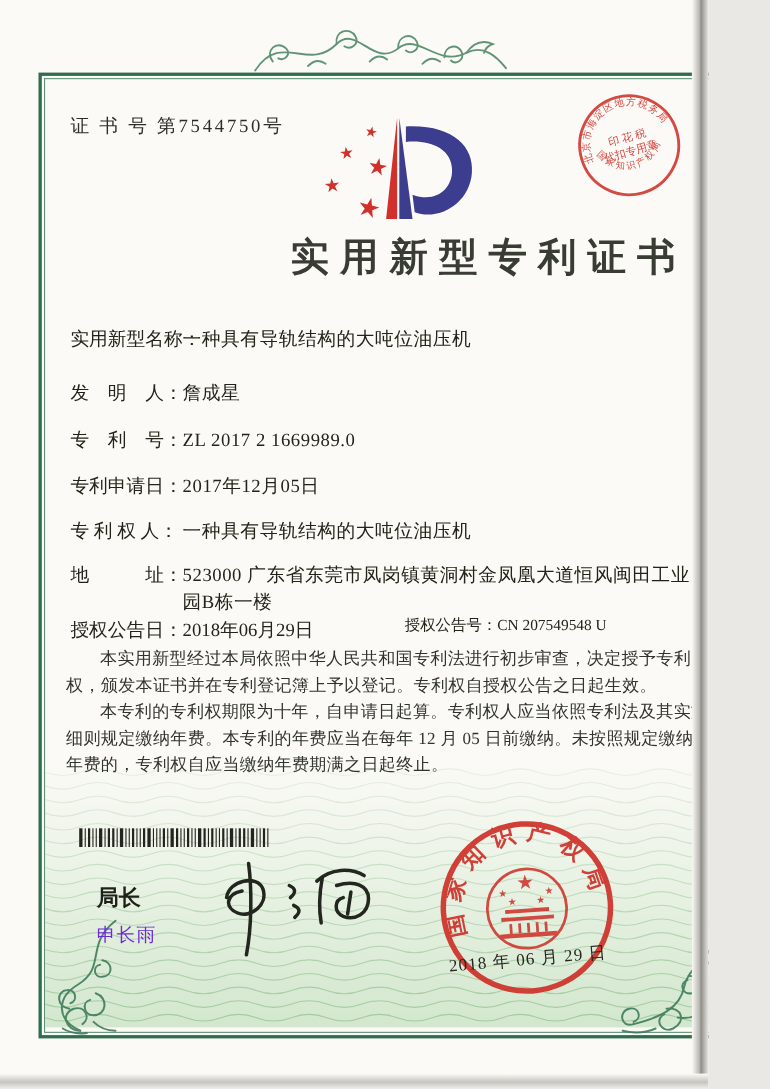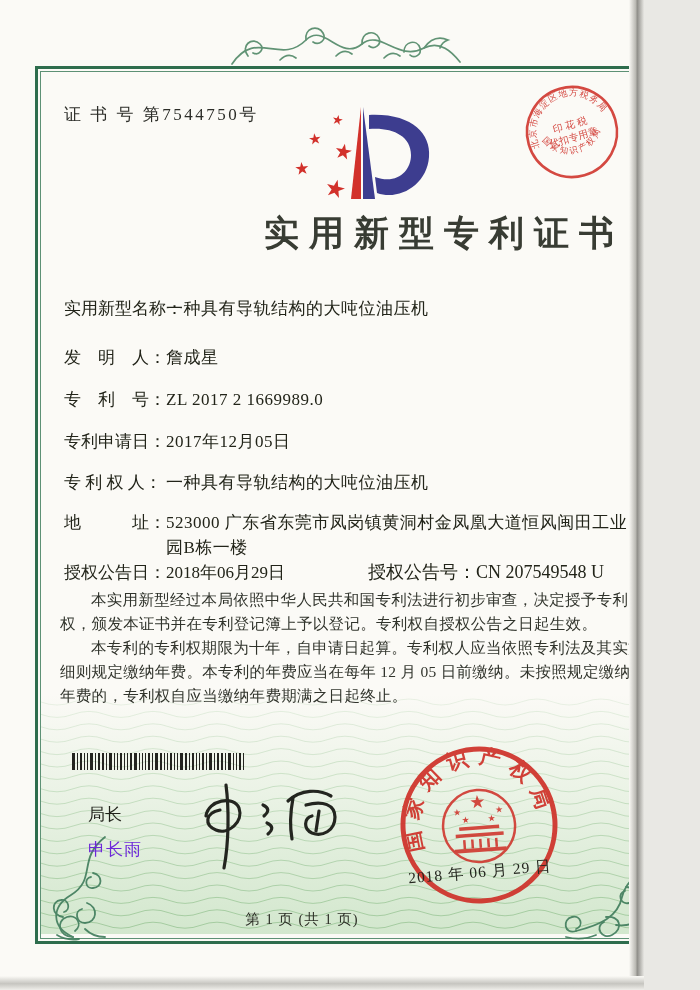--- a/index.html
+++ b/index.html
@@ -26,27 +26,27 @@
   .tax-stamp{position:absolute;left:522px;top:82px;transform:rotate(-16deg);opacity:.88;}
   
   .doc-title{position:absolute;left:0;right:20px;top:210px;text-align:right;
     font-size:35px;font-weight:bold;letter-spacing:10px;text-indent:10px;color:#383c33;}
   
   .field-row{position:absolute;left:64px;width:585px;font-size:17px;color:#222419;line-height:25px;}
   .field-row .lbl{display:inline-block;width:102px;vertical-align:top;white-space:pre;}
   .field-row .val{display:inline-block;width:462px;vertical-align:top;letter-spacing:.5px;}
   .row-1{top:296px}.row-2{top:345px}.row-3{top:387px}.row-4{top:429px}
   .row-5{top:470px}.row-6{top:510px}.row-7{top:560px}
-  .grant-num{position:absolute;left:368px;top:560px;font-size:18px;color:#222419;}
+  .grant-num{position:absolute;left:368px;top:560px;font-size:14px;color:#222419;}
   
   .paragraphs{position:absolute;left:60px;top:588px;width:584px;font-size:15.5px;
     line-height:24px;color:#31342c;}
   .paragraphs p{margin:0;text-indent:2em;letter-spacing:.3px;}
   
-  .signer-title{position:absolute;left:88px;top:803px;font-size:17px;color:#1f2119;}
+  .signer-title{position:absolute;left:88px;top:803px;font-size:20px;color:#1f2119;font-weight:bold;}
   .signer-name{position:absolute;left:88px;top:838px;font-size:17px;color:#6d28d9;letter-spacing:1px;}
   .signature{position:absolute;left:188px;top:778px;}
   
   .seal{position:absolute;left:396px;top:742px;transform:rotate(-4deg);opacity:.92;}
   .seal-date{position:absolute;left:408px;top:862px;font-size:15.5px;color:#24261f;
     letter-spacing:1px;transform:rotate(-5deg);white-space:pre;}
   
   .barcode{position:absolute;left:72px;top:753px;width:186px;height:17px;display:flex;align-items:stretch;}
   .barcode .bar{background:#23241f;margin-right:2px;flex:none;}
   
@@ -268,17 +268,16 @@
       <rect x="66" y="97" width="2.5" height="9"></rect>
       <rect x="74" y="97" width="2.5" height="9"></rect>
       <rect x="82" y="97" width="2.5" height="9"></rect>
       <rect x="90" y="97" width="2.5" height="9"></rect>
       <rect x="98" y="97" width="2.5" height="9"></rect>
       <rect x="57" y="106" width="52" height="4"></rect>
     </g>
   </svg>
   <div class="seal-date">2018 年 06 月 29 日</div>
 
-  <div class="page-footer">第 1 页 (共 1 页)</div>
 
   <div class="scan-edge-right"></div>
   <div class="scan-edge-bottom"></div>
 </div>
 
 </body></html>

